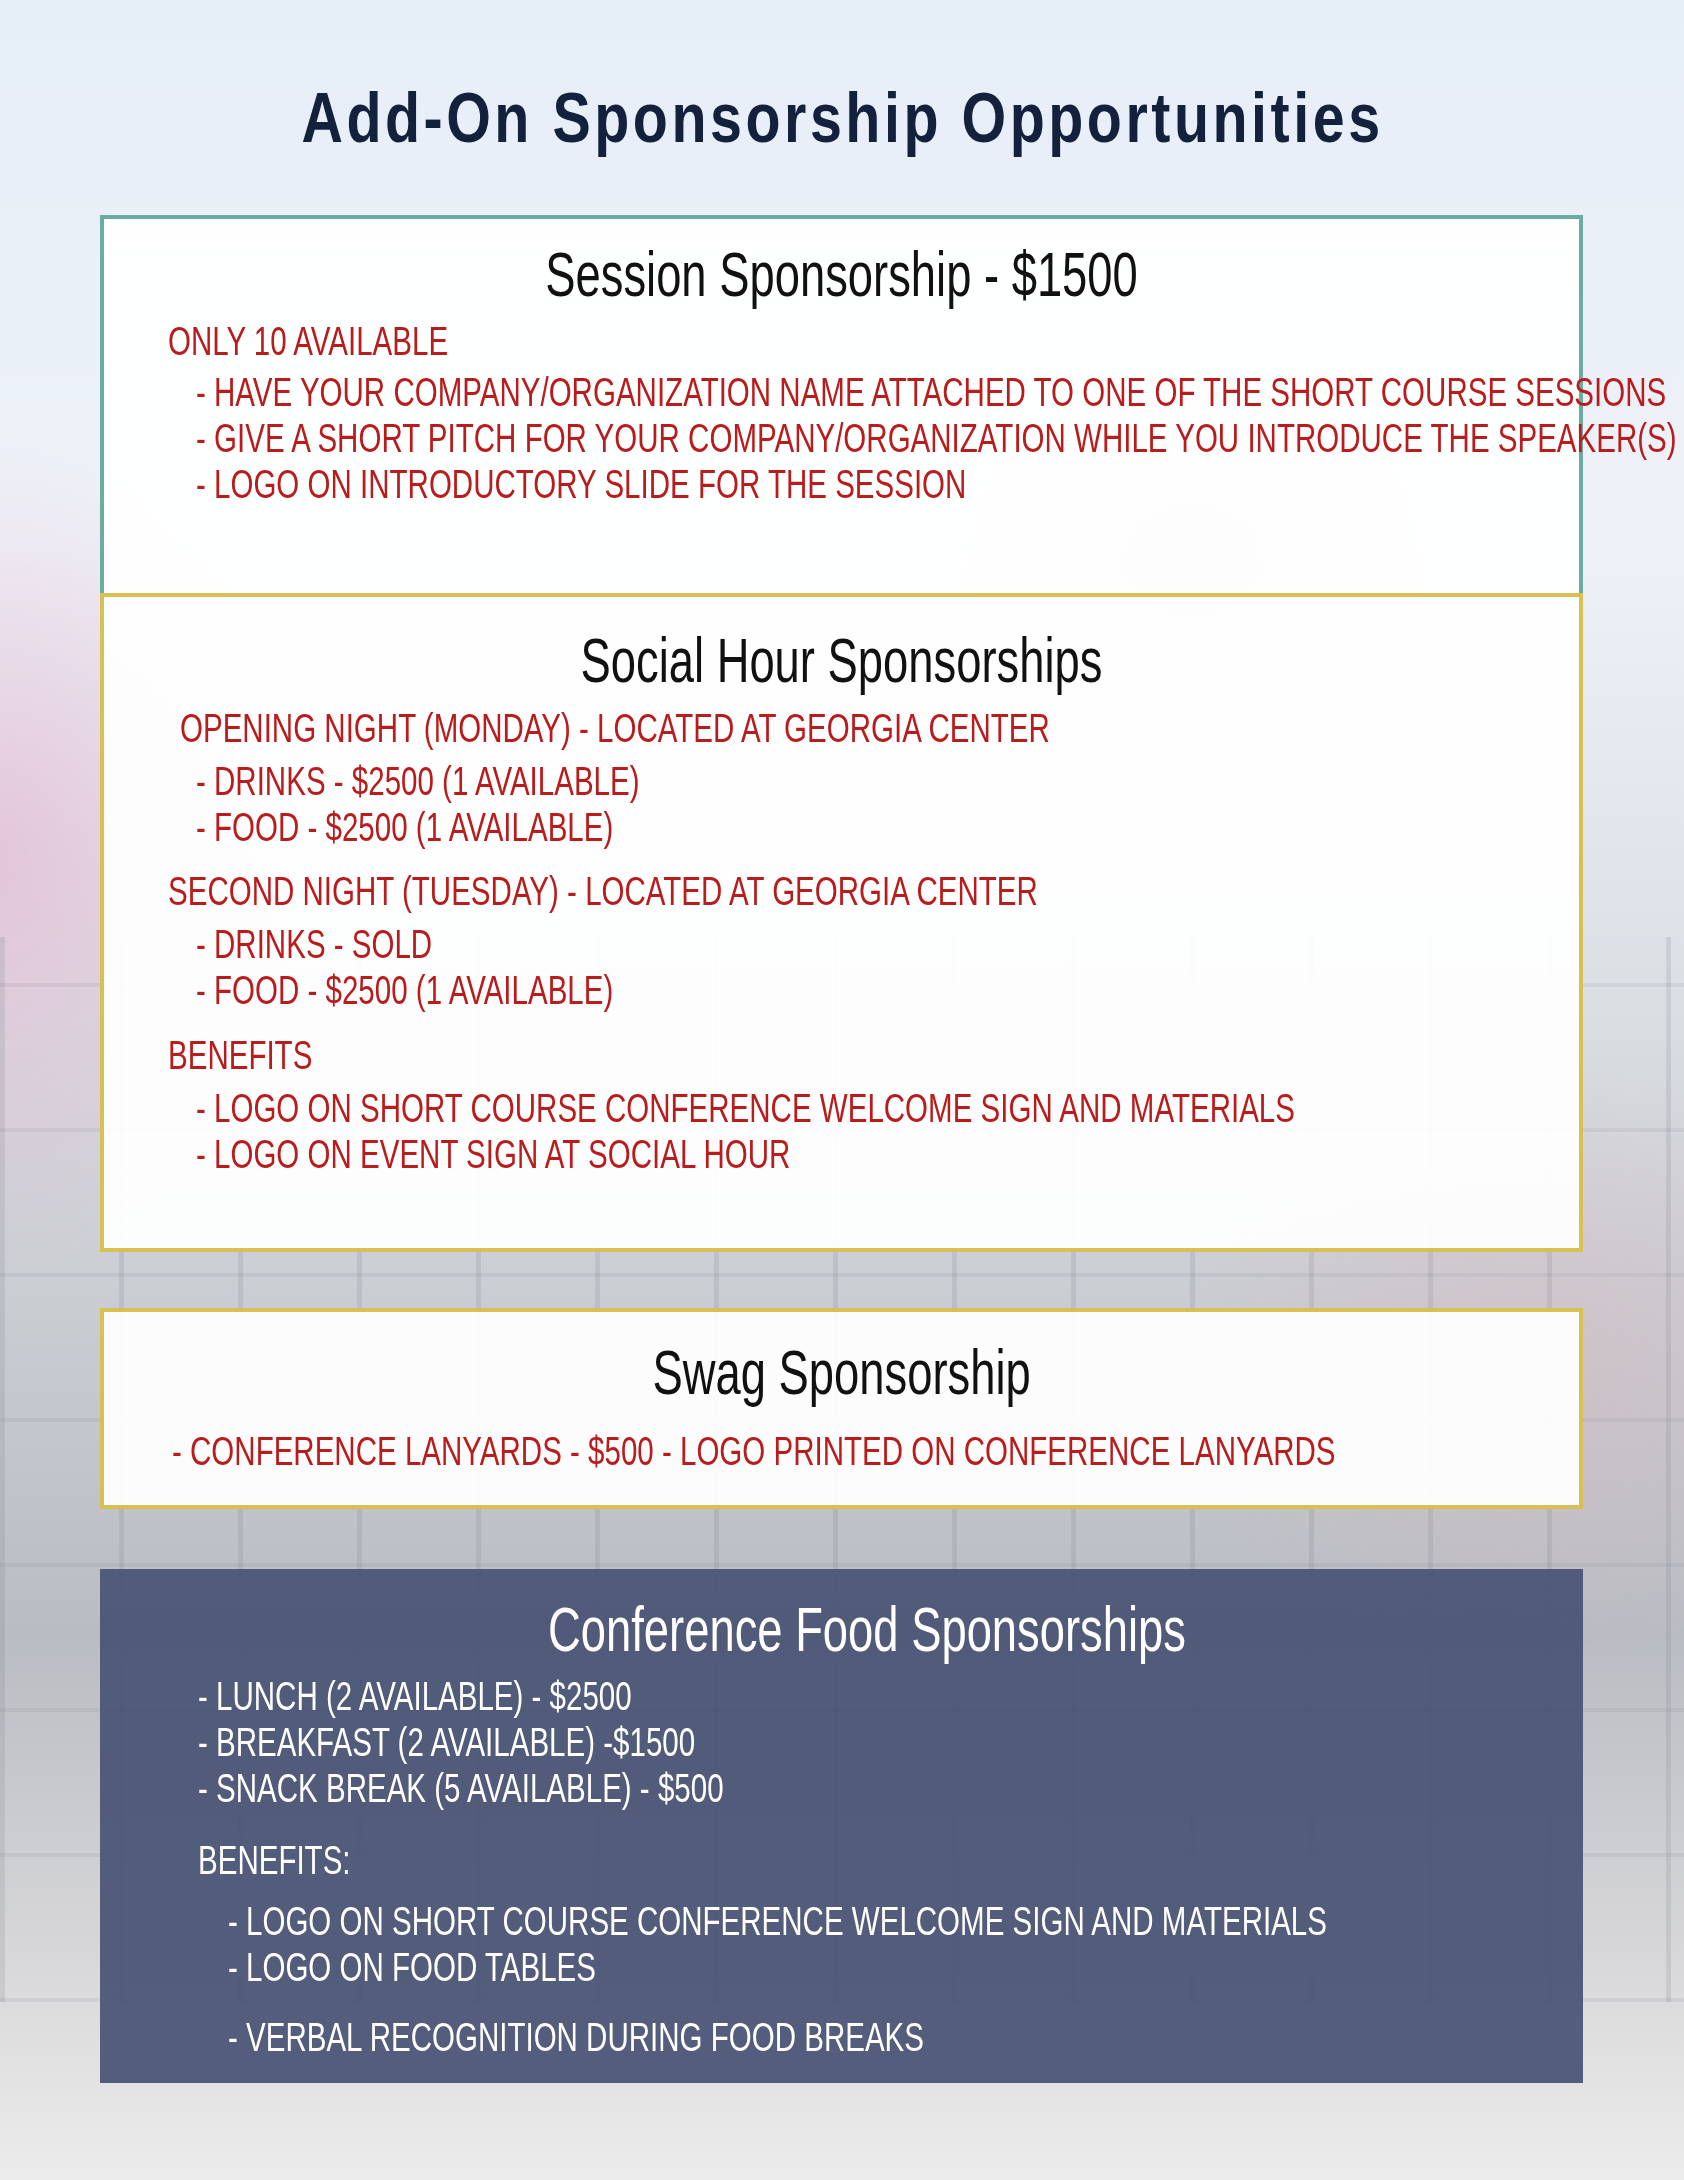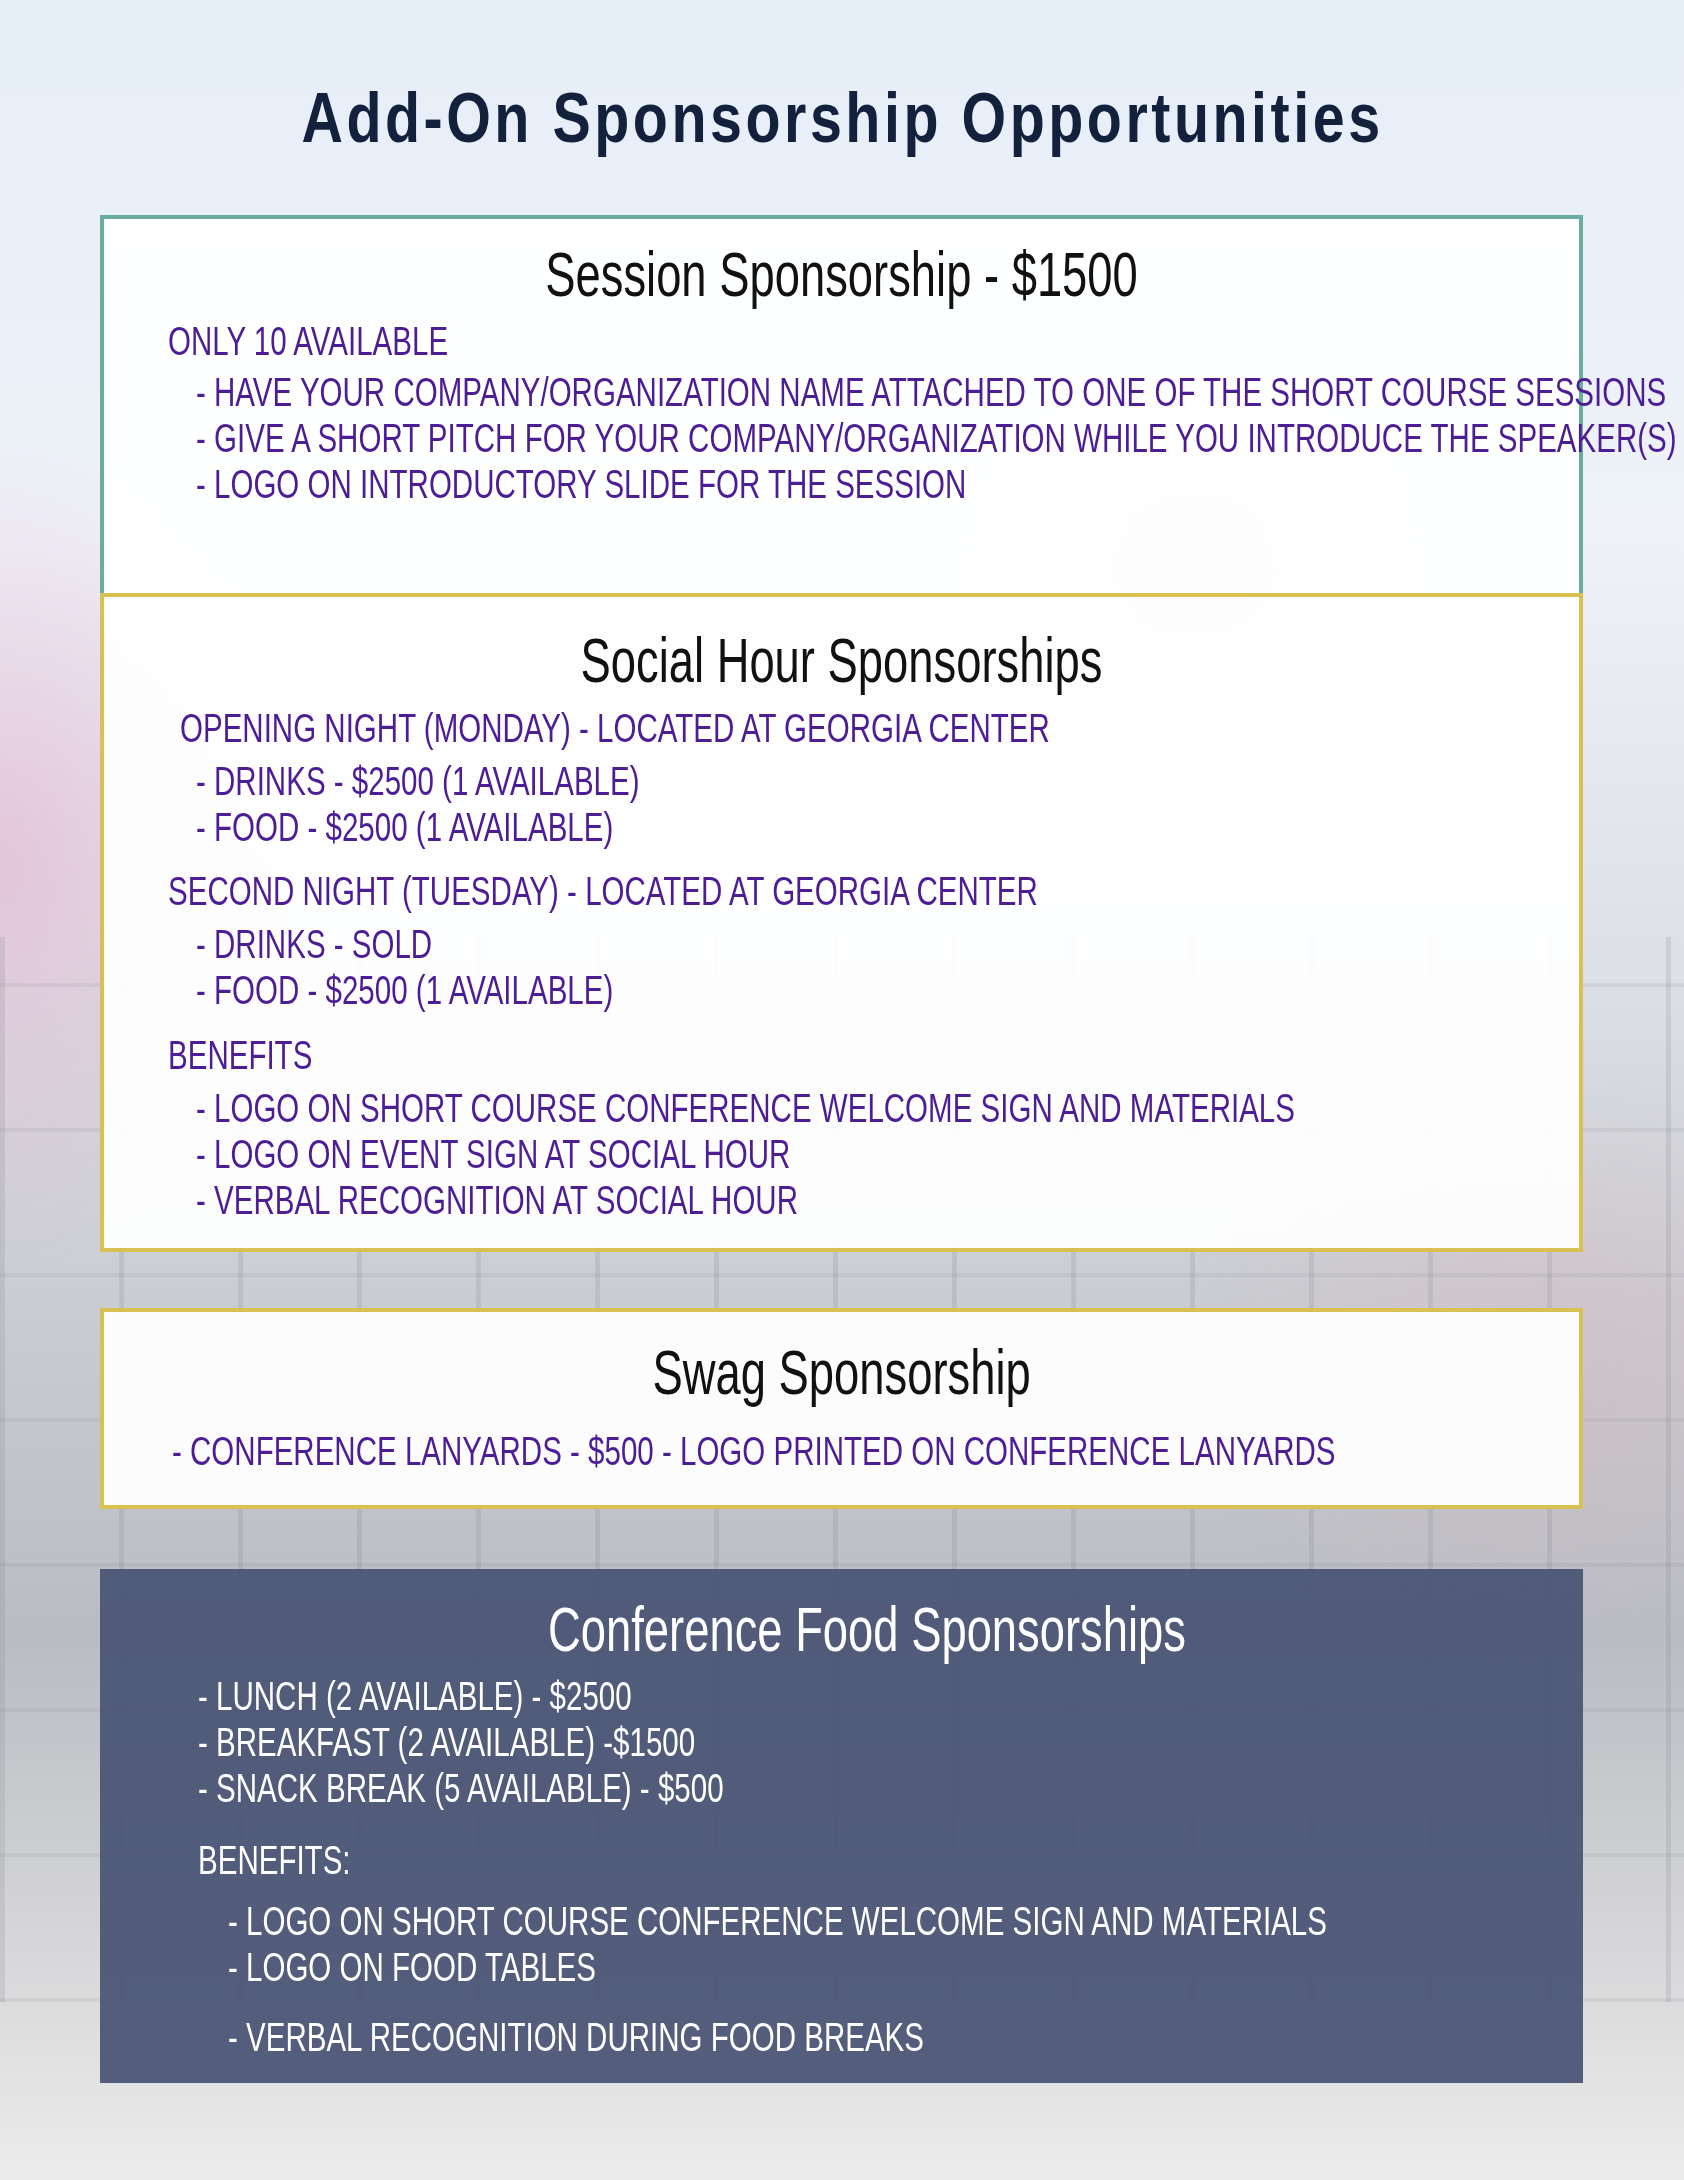--- a/index.html
+++ b/index.html
@@ -33,21 +33,21 @@
   .box.gold { border:4.3px solid #d8c052; }
   .box.navy { background:rgba(72,82,115,0.92); border:none; }
   .box-title {
     text-align:center; font-family:"Liberation Sans Narrow","Liberation Sans", sans-serif;
     font-weight:normal; color:#111; white-space:nowrap;
   }
   .navy .box-title, .navy .line { color:#ffffff;padding-left:26px; }
   .condensed { display:inline-block; transform:scaleX(0.72); transform-origin:left center; white-space:nowrap; }
   .title-cond { display:inline-block; transform:scaleX(0.72); transform-origin:center; white-space:nowrap; }
   .line {
-    position:absolute; font-size:41px; color:#4c1d95; white-space:nowrap; line-height:1;
+    position:absolute; font-size:41px; color:#b91c1c; white-space:nowrap; line-height:1;
   }
 </style>
 </head>
 <body>
 
 <div class="bg-building"></div>
 
 <h1 class="page-title" style="margin:0;">Add-On Sponsorship Opportunities</h1>
 
 <section class="box teal" style="top:215px;height:384px;">
@@ -66,21 +66,20 @@
   </div>
   <div class="line" style="left:64px;top:111px;margin-left:12px;"><span class="condensed">OPENING NIGHT (MONDAY) - LOCATED AT GEORGIA CENTER</span></div>
   <div class="line" style="left:92px;top:164px;"><span class="condensed">- DRINKS - $2500 (1 AVAILABLE)</span></div>
   <div class="line" style="left:92px;top:210px;"><span class="condensed">- FOOD - $2500 (1 AVAILABLE)</span></div>
   <div class="line" style="left:64px;top:274px;"><span class="condensed">SECOND NIGHT (TUESDAY) - LOCATED AT GEORGIA CENTER</span></div>
   <div class="line" style="left:92px;top:327px;"><span class="condensed">- DRINKS - SOLD</span></div>
   <div class="line" style="left:92px;top:373px;"><span class="condensed">- FOOD - $2500 (1 AVAILABLE)</span></div>
   <div class="line" style="left:64px;top:438px;"><span class="condensed">BENEFITS</span></div>
   <div class="line" style="left:92px;top:491px;"><span class="condensed">- LOGO ON SHORT COURSE CONFERENCE WELCOME SIGN AND MATERIALS</span></div>
   <div class="line" style="left:92px;top:537px;"><span class="condensed">- LOGO ON EVENT SIGN AT SOCIAL HOUR</span></div>
-  <div class="line" style="left:92px;top:583px;"><span class="condensed">- VERBAL RECOGNITION AT SOCIAL HOUR</span></div>
 </section>
 
 <section class="box gold" style="top:1308px;height:201px;padding-left:40px;">
   <div class="box-title" style="position:absolute;top:24px;left:0;width:100%;font-size:63px;">
     <span class="title-cond">Swag Sponsorship</span>
   </div>
   <div class="line" style="left:68px;top:119px;"><span class="condensed">- CONFERENCE LANYARDS - $500 - LOGO PRINTED ON CONFERENCE LANYARDS</span></div>
 </section>
 
 <section class="box navy" style="top:1569px;height:514px;">

